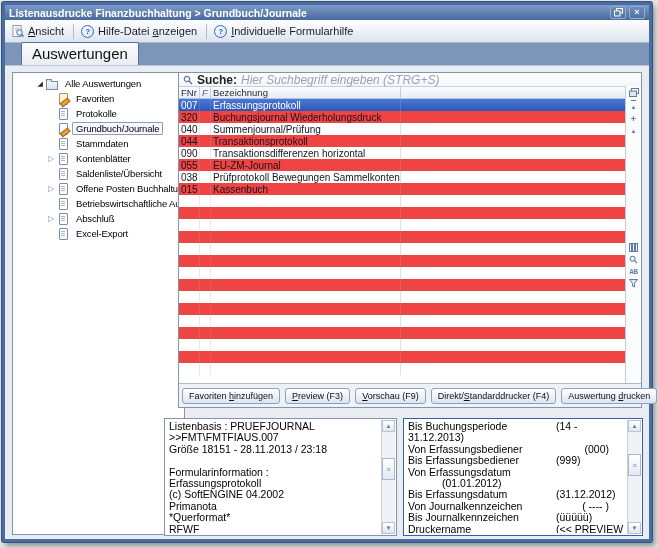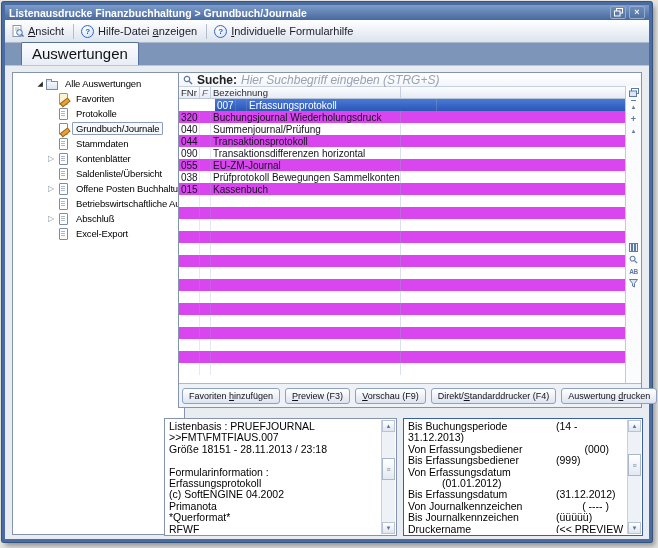--- a/index.html
+++ b/index.html
@@ -62,22 +62,22 @@
   .searchrow b{font-weight:bold;color:#222;}
   .ph{color:#9aa2b1;font-style:italic;}
   .thead{display:flex;height:12px;width:calc(100% - 15px);font-size:9.5px;color:#2a2a33;
     background:linear-gradient(#fcfdff,#e6ebf4);border-bottom:1px solid #b9c4d6;box-sizing:border-box;}
   .hc{border-right:1px solid #c4cedf;display:flex;align-items:center;padding:0 2px;box-sizing:border-box;}
   .w-fnr{width:21px;flex:none;} .w-f{width:11px;flex:none;} .w-bez{width:190px;flex:none;}
   .w-rest{flex:1;border-right:none;}
   .hc.w-f{font-style:italic;color:#59617a;}
   .tbody{position:absolute;top:26px;left:0;right:15px;bottom:23px;overflow:hidden;font-size:10px;color:#14141e;}
   .r{display:flex;height:12px;align-items:center;}
-  .r.alt{background:#d946ef;}
-  .r.sel{background:linear-gradient(#4a79d8,#2b57b4);color:#fff;margin-left:36px;}
+  .r.alt{background:#ef4444;}
+  .r.sel{background:linear-gradient(#4a79d8,#2b57b4);color:#fff;}
   .rc{box-sizing:border-box;padding:0 2px;white-space:nowrap;overflow:hidden;height:100%;
     display:flex;align-items:center;}
   .rc.w-fnr,.rc.w-f{border-right:1px solid rgba(150,168,198,.25);}
   .rc.w-bez{border-right:1px solid rgba(150,168,198,.35);}
   
   .iconstrip{position:absolute;top:13px;right:0;bottom:23px;width:15px;border-left:1px solid #c0cbdd;
     background:#fbfcfe;display:flex;flex-direction:column;align-items:center;color:#5f7aa6;}
   .sicon{height:12px;display:flex;align-items:center;justify-content:center;font-size:6px;flex:none;}
   .sicon.plus{font-size:9px;font-weight:bold;}
   .sicon.topline{border-top:1px solid #5f7aa6;margin-top:2px;}

